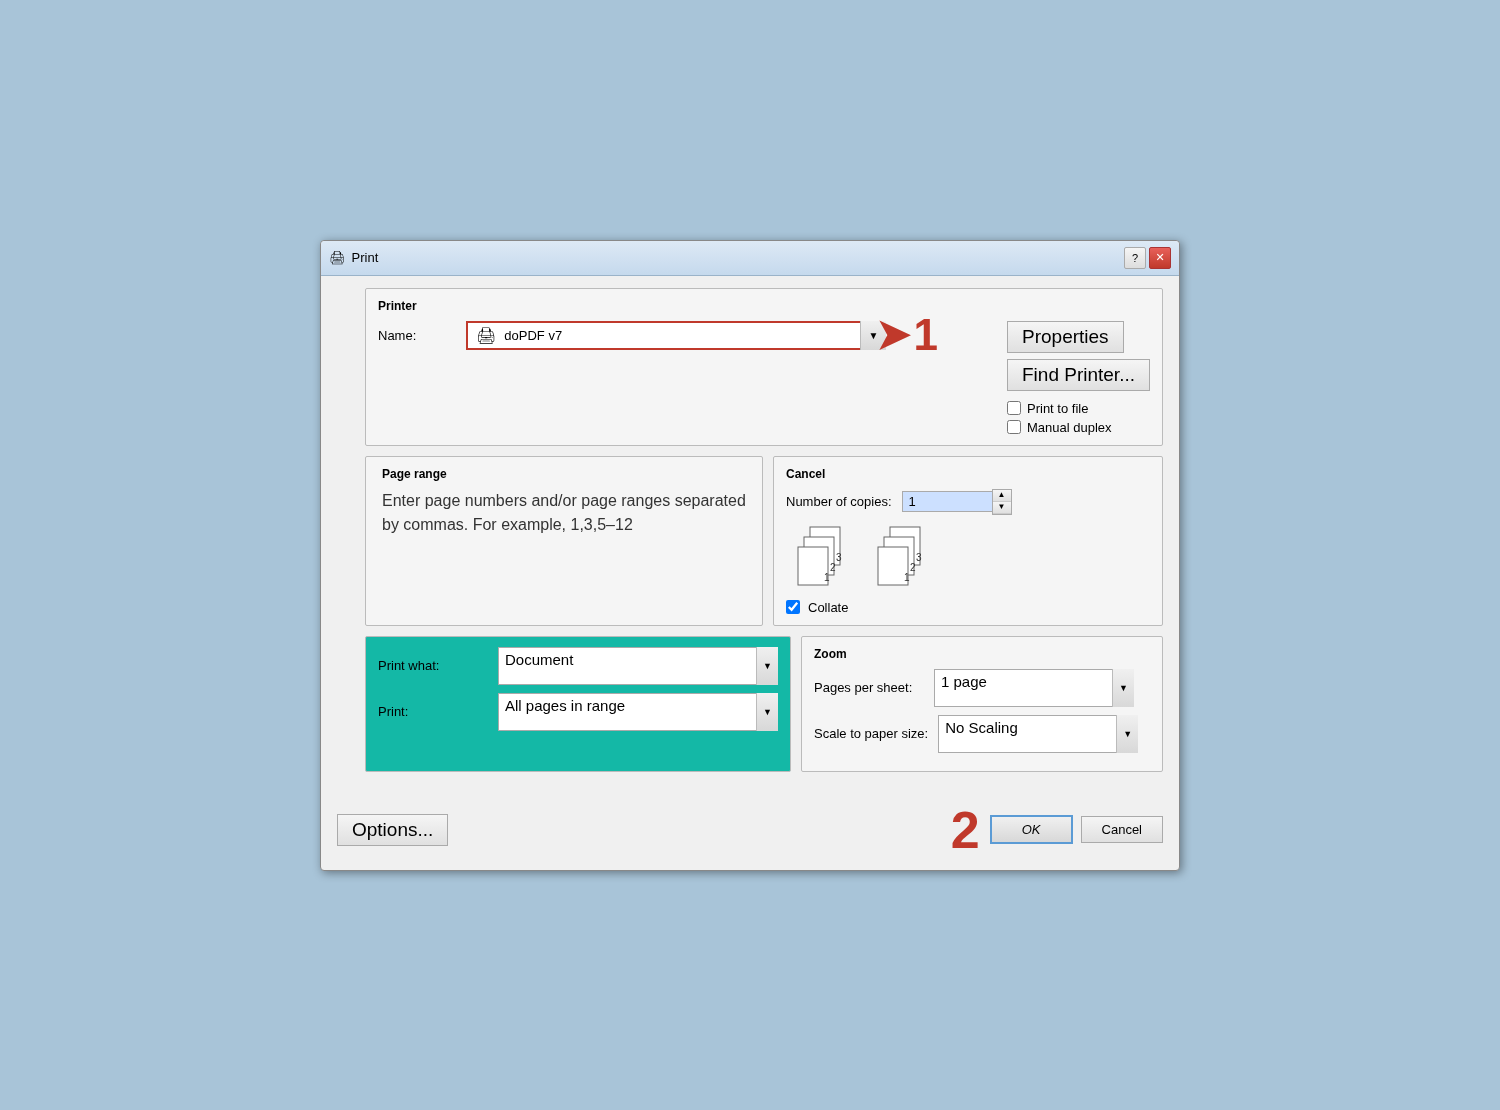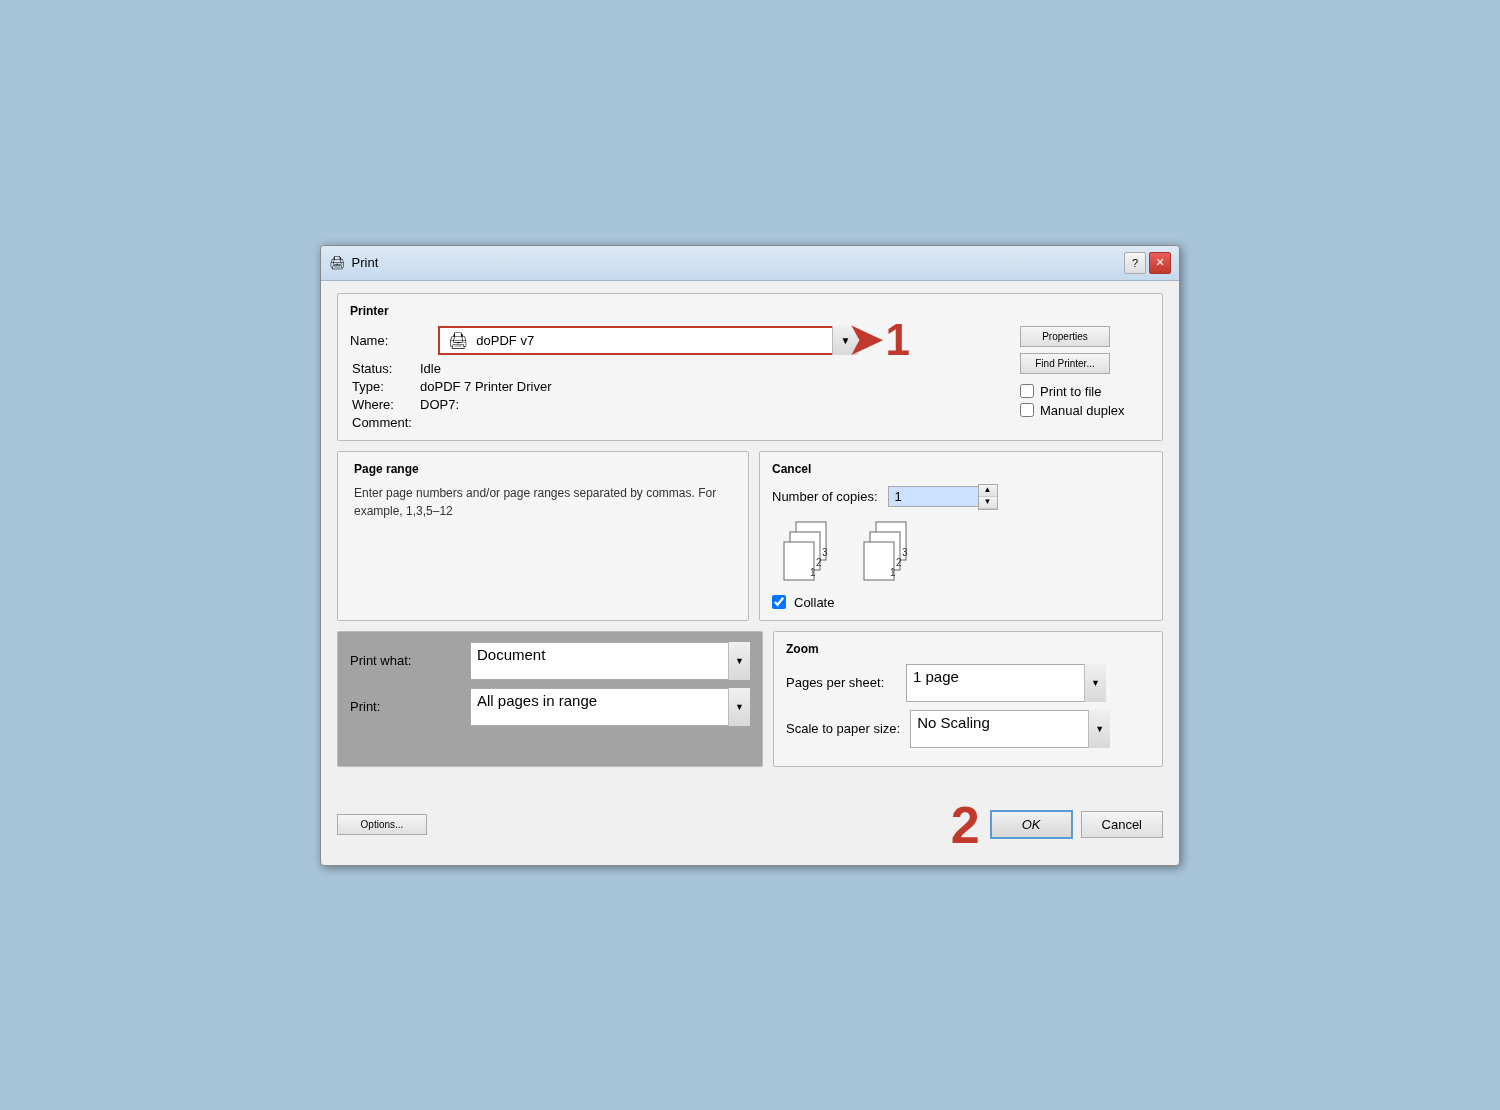--- a/index.html
+++ b/index.html
@@ -53,20 +53,21 @@
       font-size: 11px;
       border-radius: 2px;
     }
     .title-btn.close {
       background: linear-gradient(to bottom, #e8605a, #c0392b);
       color: white;
       border-color: #a33;
     }
     .dialog-body {
       padding: 12px 16px;
+      margin-left: 28px;
     }
     .section {
       border: 1px solid #bbb;
       background: #f5f5f5;
       margin-bottom: 10px;
       padding: 10px 12px;
       border-radius: 2px;
     }
     .section-title {
       font-size: 12px;
@@ -110,21 +111,21 @@
       padding-left: 2px;
     }
     .info-value {
       color: #000;
     }
     .dialog-button {
       background: linear-gradient(to bottom, #f5f5f5, #e0e0e0);
       border: 1px solid #aaa;
       padding: 4px 14px;
       cursor: pointer;
-      font-size: 10px;
+      font-size: 19px;
       min-width: 90px;
       text-align: center;
     }
     .checkboxes-row {
       display: flex;
       flex-direction: column;
       gap: 4px;
       margin-top: 4px;
     }
     .checkbox-item {
@@ -191,21 +192,21 @@
       gap: 20px;
     }
     .pages-input {
       border: 1px solid #aaa;
       background: white;
       padding: 2px 4px;
       width: 200px;
       font-size: 13px;
     }
     .hint-text {
-      font-size: 12px;
+      font-size: 16px;
       color: #333;
       margin-top: 8px;
       line-height: 1.5;
     }
     .copies-row {
       display: flex;
       align-items: center;
       gap: 10px;
       margin-bottom: 10px;
     }
@@ -246,21 +247,21 @@
       margin-top: 4px;
     }
     .bottom-row {
       display: flex;
       gap: 10px;
       margin-bottom: 10px;
     }
     .print-what-section {
       flex: 1;
       border: 1px solid #bbb;
-      background: #a3a3a3;
+      background: #14b8a6;
       padding: 10px 12px;
       border-radius: 2px;
     }
     .zoom-section {
       flex: 1;
       border: 1px solid #bbb;
       background: #f5f5f5;
       padding: 10px 12px;
       border-radius: 2px;
     }
@@ -399,30 +400,20 @@
                 <span class="printer-icon">🖨</span>
                 <span>doPDF v7</span>
               </div>
               <div class="dropdown-arrow">▼</div>
 
               <div style="position:absolute; right:-52px; top:-8px; display:flex; align-items:flex-end; gap:2px; pointer-events:none;">
                 <span style="font-size:42px; color:#c0392b; font-weight:bold; line-height:1; transform: scaleX(-1) rotate(180deg); display:inline-block;">➤</span>
                 <span style="font-size:44px; color:#c0392b; font-weight:bold; line-height:1;">1</span>
               </div>
             </div>
-          </div>
-          <div style="display:grid; grid-template-columns: 70px 1fr; gap: 3px 0; margin-top: 4px;">
-            <span class="info-label">Status:</span>
-            <span class="info-value">Idle</span>
-            <span class="info-label">Type:</span>
-            <span class="info-value">doPDF 7 Printer Driver</span>
-            <span class="info-label">Where:</span>
-            <span class="info-value">DOP7:</span>
-            <span class="info-label">Comment:</span>
-            <span class="info-value"></span>
           </div>
         </div>
         <div class="printer-right">
           <button class="dialog-button">Properties</button>
           <button class="dialog-button">Find Printer...</button>
           <div class="checkboxes-row">
             <label class="checkbox-item">
               <input type="checkbox" style="">
               <span>Print to file</span>
             </label>

